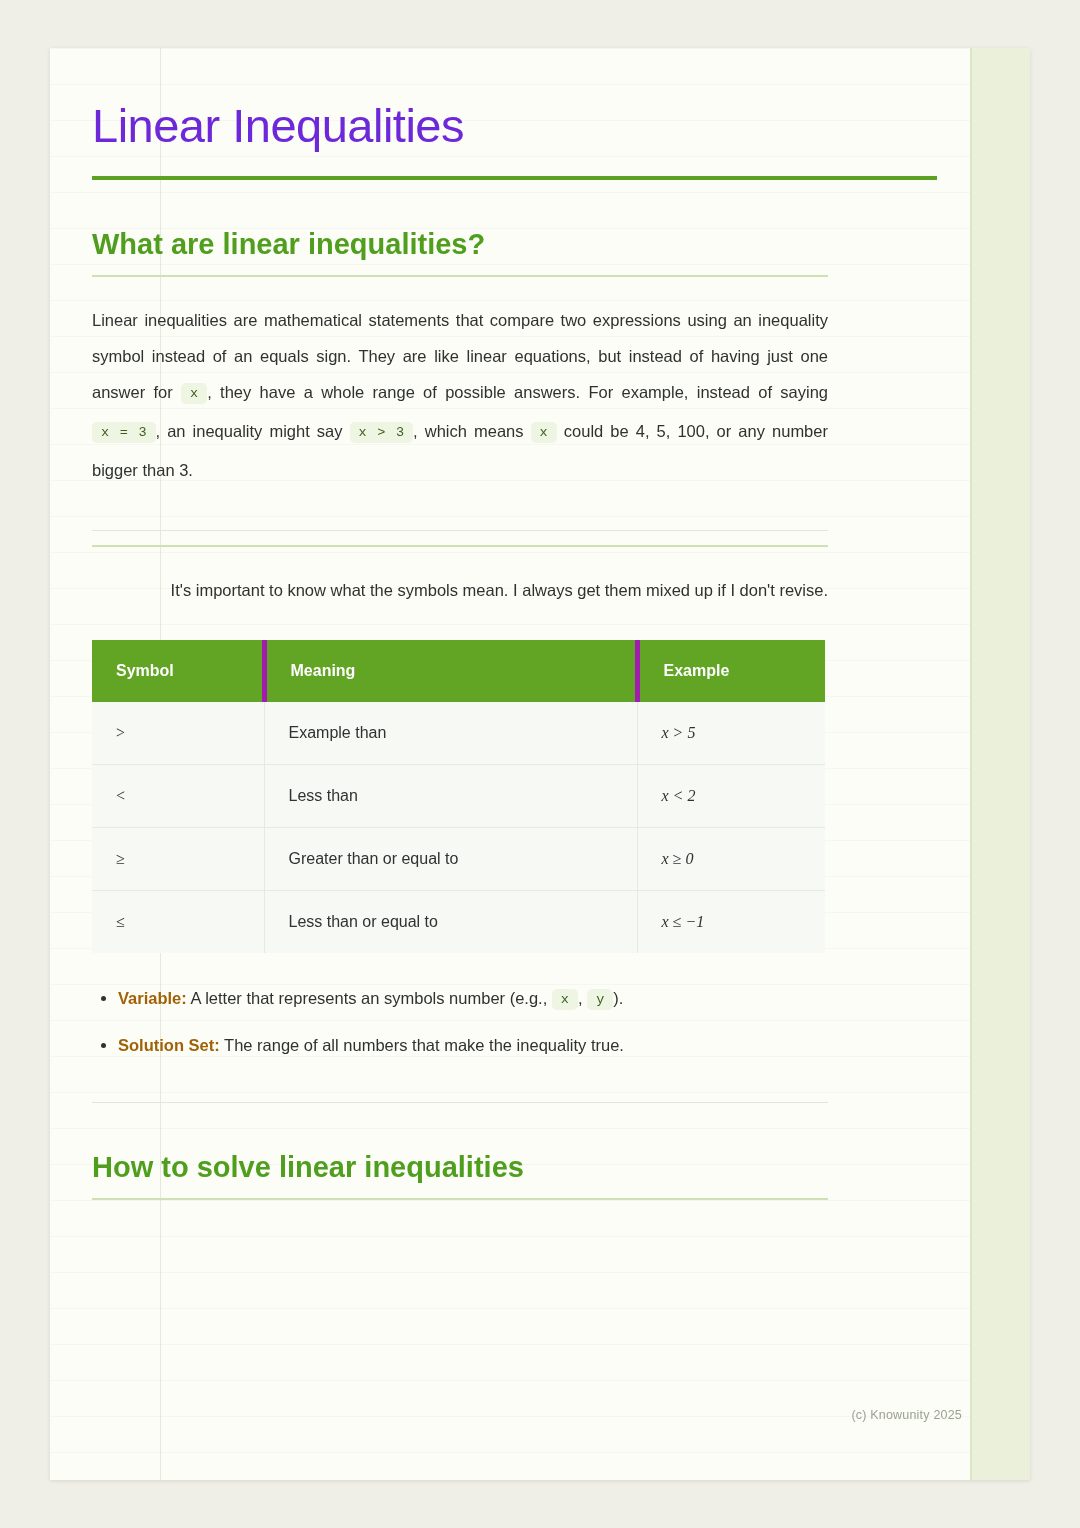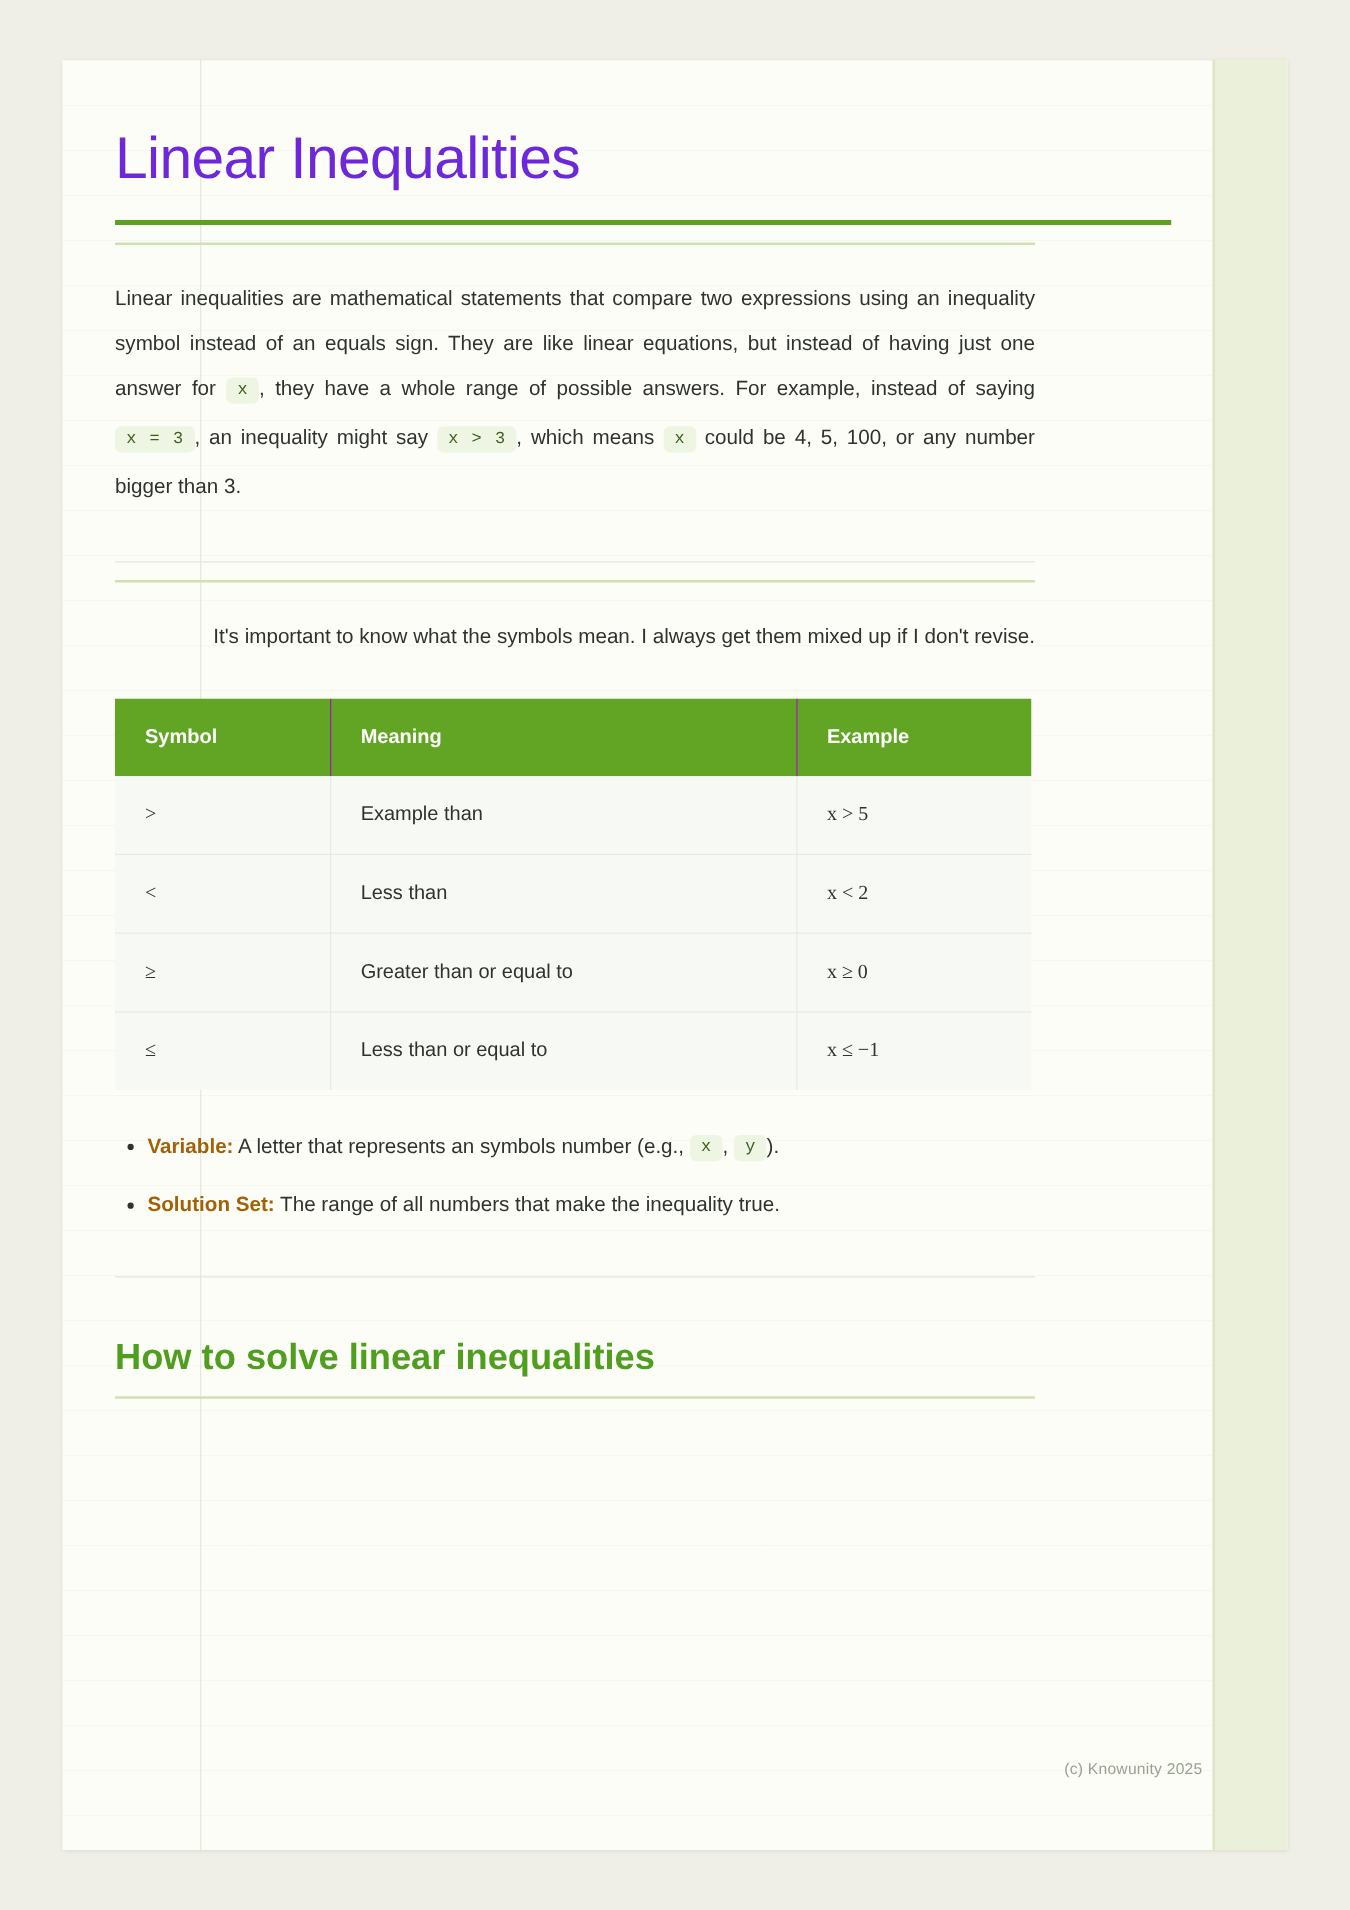--- a/index.html
+++ b/index.html
@@ -129,40 +129,41 @@
     width: 733px;
     table-layout: fixed;
   }
   table.symbols th {
     background: #62a524;
     color: #ffffff;
     font-size: 16px;
     font-weight: bold;
     text-align: left;
     padding: 22px 24px;
-    border-right: 1px solid #a21caf;
+    border-right: 5px solid #a21caf;
   }
   table.symbols th:last-child { border-right: none; }
   table.symbols td {
     background: #f7f9f4;
     font-size: 16px;
     color: #2f3330;
     padding: 22px 24px;
     border-bottom: 1px solid #e6ebdf;
     border-right: 1px solid #e6ebdf;
   }
   table.symbols tr:last-child td { border-bottom: none; }
   table.symbols td:last-child { border-right: none; }
   td.sym {
     font-family: "Liberation Serif", serif;
     font-size: 19px;
     color: #3a3f3a;
   }
   td.ex {
     font-family: "Liberation Serif", serif;
+    font-style: italic;
     font-size: 18px;
   }
   col.c1 { width: 172px; }
   col.c2 { width: 373px; }
   col.c3 { width: 188px; }
 
   ul.bullets {
     margin: 30px 0 0 0;
     padding-left: 26px;
     width: 736px;
@@ -192,20 +193,21 @@
   <div class="rules"></div>
   <div class="margin-line"></div>
   <div class="right-band-edge"></div>
   <div class="right-band"></div>
 
   <div class="content">
 
     <h1 class="doc-title">Linear Inequalities</h1>
     <div class="title-rule"></div>
 
+    <h2 class="section">What are linear inequalities?</h2>
     <div class="section-rule"></div>
 
     <p class="body">
       <span>Linear inequalities are mathematical statements that compare two expressions using an inequality symbol instead of an equals sign. They are like linear equations, but instead of having just one answer for</span>
       <code class="inline">x</code><span>, they have a whole range of possible answers. For example, instead of saying</span>
       <code class="inline">x = 3</code><span>, an inequality might say</span>
       <code class="inline">x &gt; 3</code><span>, which means</span>
       <code class="inline">x</code>
       <span>could be 4, 5, 100, or any number bigger than 3.</span>
     </p>

